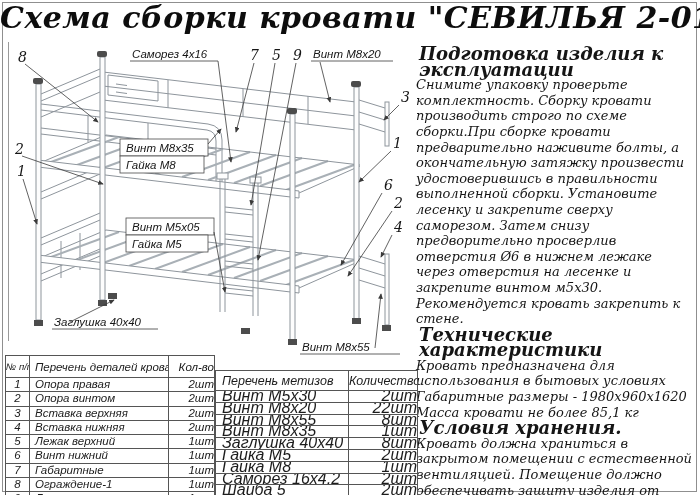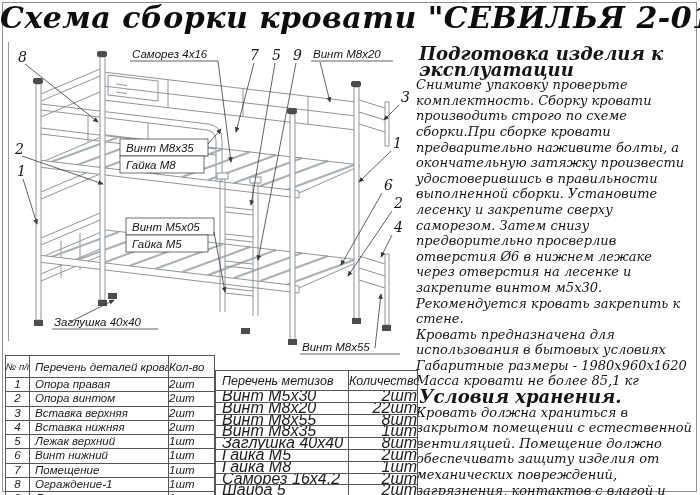--- a/index.html
+++ b/index.html
@@ -27,21 +27,21 @@
   
   table{position:absolute;border-collapse:collapse;table-layout:fixed;background:#fff;}
   td,th{border:1px solid #555;padding:0;font:italic 11.5px "Liberation Sans",sans-serif;
         color:#1c1c1c;overflow:hidden;white-space:nowrap;}
   .parts{left:5px;top:341px;width:201px;margin-top:14px;}
   .parts th{height:21px;font-size:11.5px;font-weight:normal;}
   .parts th.c-num{font-size:9.5px;}
   .parts td{height:13.3px;line-height:13.3px;}
   .parts .c-num{width:23px;text-align:center;}
   .parts .c-name{width:133px;text-align:left;padding-left:5px;}
-  .parts .c-qty{width:45px;text-align:left;}
+  .parts .c-qty{width:45px;text-align:right;}
   .hw{left:215px;top:370px;width:194px;}
   .hw th{height:19px;font-size:12.5px;font-weight:normal;}
   .hw td{height:10.8px;line-height:10.8px;font-size:16px;}
   .hw .c-name{width:126px;text-align:left;padding-left:6px;}
   .hw .c-qty{width:68px;text-align:right;}
 </style>
 </head>
 <body>
 
 <div class="page">
@@ -231,20 +231,21 @@
       <text class="lb" x="294" y="309">Винт М8х55</text>
       <line class="ul" x1="292" y1="312" x2="392" y2="312"></line>
       <line class="lead" x1="367" y1="306" x2="373" y2="252" marker-end="url(#ah)"></line>
     </g>
   </svg>
 
   <div class="instr">
     <div class="h">Подготовка изделия к эксплуатации</div>
     <div class="p">Снимите упаковку проверьте комплектность. Сборку кровати производить строго по схеме сборки.При сборке кровати предварительно наживите болты, а окончательную затяжку произвести удостоверившись в правильности выполненной сборки. Установите лесенку и закрепите сверху саморезом. Затем снизу предворительно просверлив отверстия Ø6 в нижнем лежаке через отверстия на лесенке и закрепите винтом м5х30.</div>
     <div class="p">Рекомендуется кровать закрепить к стене.</div>
+    <div class="h">Технические характеристики</div>
     <div class="p">Кровать предназначена для использования в бытовых условиях</div>
     <div class="p">Габаритные размеры - 1980х960х1620</div>
     <div class="p">Масса кровати не более 85,1 кг</div>
     <div class="h">Условия хранения.</div>
     <div class="p">Кровать должна храниться в закрытом помещении с естественной вентиляцией. Помещение должно обеспечивать защиту изделия от механических повреждений, загрязнения, контактов с влагой и агрессивной средой.</div>
 
   </div>
 
   <table class="parts">
     <thead>
@@ -287,21 +288,21 @@
         </tr>
 
         <tr>
           <td class="c-num">6</td>
           <td class="c-name">Винт нижний</td>
           <td class="c-qty">1шт</td>
         </tr>
 
         <tr>
           <td class="c-num">7</td>
-          <td class="c-name">Помещение</td>
+          <td class="c-name">Габаритные</td>
           <td class="c-qty">1шт</td>
         </tr>
 
         <tr>
           <td class="c-num">8</td>
           <td class="c-name">Ограждение-1</td>
           <td class="c-qty">1шт</td>
         </tr>
 
         <tr>

